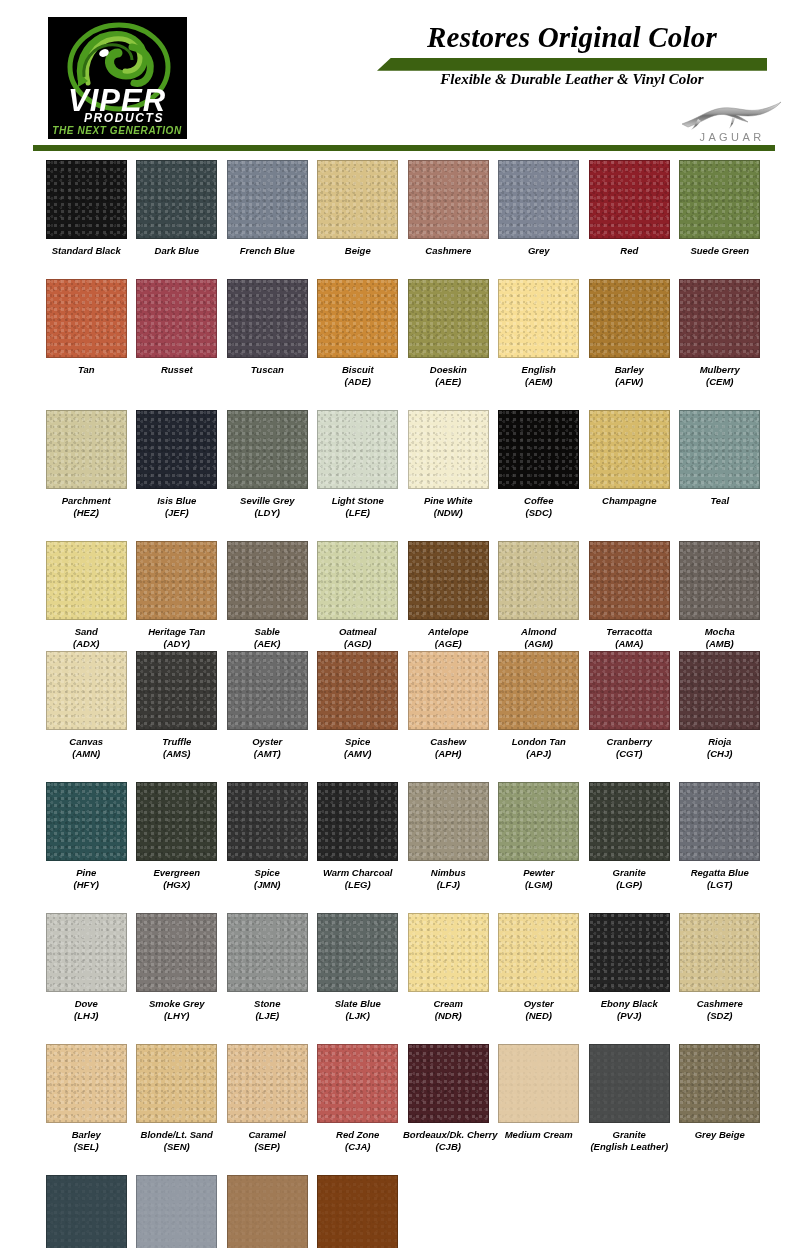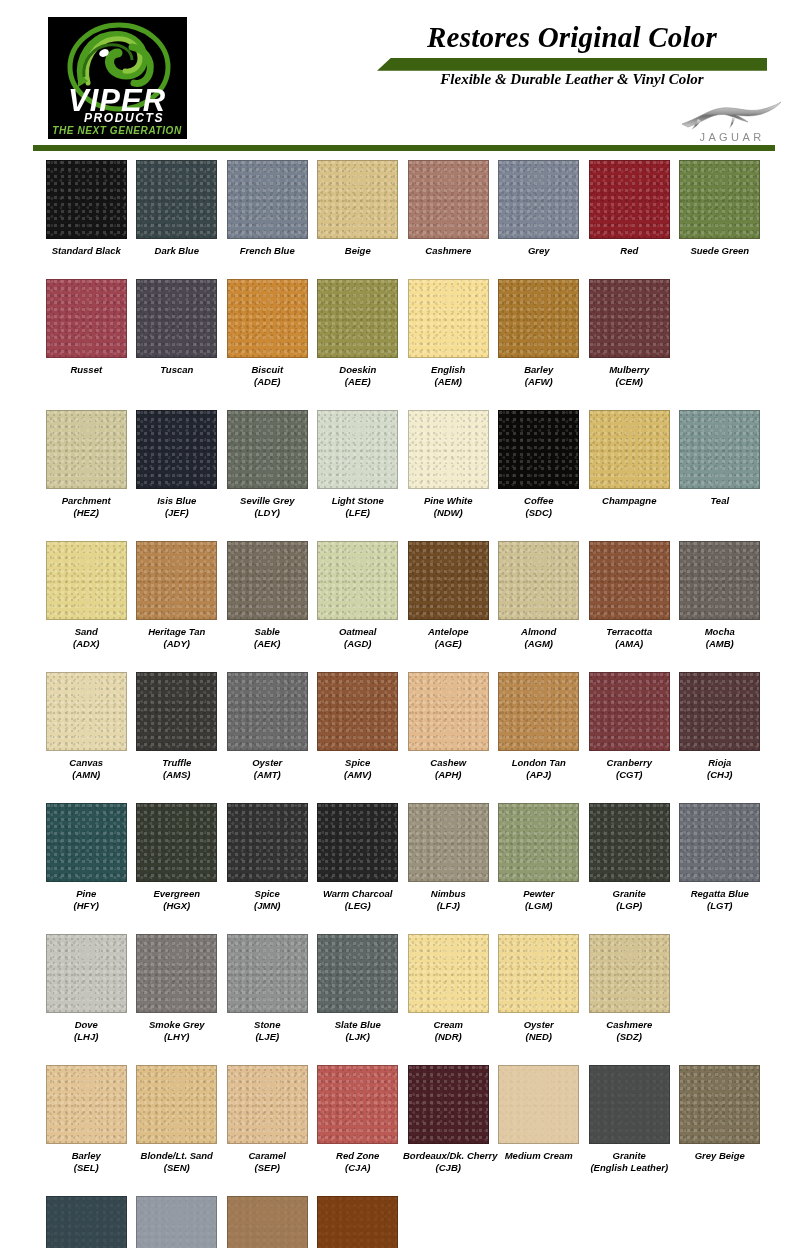--- a/index.html
+++ b/index.html
@@ -239,20 +239,24 @@
         <div class="swatch" title="Red" style="background: rgb(142, 31, 40);"></div>
         <div class="label"><span>Red</span></div>
       </div>
       <div class="cell">
         <div class="swatch" title="Suede Green" style="background: rgb(108, 129, 68);"></div>
         <div class="label"><span>Suede Green</span></div>
       </div>
     </div>
     <div class="row" style="margin-top: 21px;">
       <div class="cell">
+        <div class="swatch" title="Tan" style="background: rgb(194, 95, 61);"></div>
+        <div class="label"><span>Tan</span></div>
+      </div>
+      <div class="cell">
         <div class="swatch" title="Russet" style="background: rgb(158, 67, 80);"></div>
         <div class="label"><span>Russet</span></div>
       </div>
       <div class="cell">
         <div class="swatch" title="Tuscan" style="background: rgb(75, 70, 80);"></div>
         <div class="label"><span>Tuscan</span></div>
       </div>
       <div class="cell">
         <div class="swatch" title="Biscuit" style="background: rgb(203, 137, 54);"></div>
         <div class="label"><span>Biscuit</span><span class="code">(ADE)</span></div>
@@ -335,21 +339,21 @@
       </div>
       <div class="cell">
         <div class="swatch" title="Terracotta" style="background: rgb(138, 84, 56);"></div>
         <div class="label"><span>Terracotta</span><span class="code">(AMA)</span></div>
       </div>
       <div class="cell">
         <div class="swatch" title="Mocha" style="background: rgb(107, 99, 93);"></div>
         <div class="label"><span>Mocha</span><span class="code">(AMB)</span></div>
       </div>
     </div>
-    <div class="row" style="margin-top: 21px;">
+    <div class="row" style="">
       <div class="cell">
         <div class="swatch" title="Canvas" style="background: rgb(228, 215, 172);"></div>
         <div class="label"><span>Canvas</span><span class="code">(AMN)</span></div>
       </div>
       <div class="cell">
         <div class="swatch" title="Truffle" style="background: rgb(58, 57, 54);"></div>
         <div class="label"><span>Truffle</span><span class="code">(AMS)</span></div>
       </div>
       <div class="cell">
         <div class="swatch" title="Oyster" style="background: rgb(106, 106, 106);"></div>
@@ -429,20 +433,24 @@
       </div>
       <div class="cell">
         <div class="swatch" title="Cream" style="background: rgb(242, 220, 150);"></div>
         <div class="label"><span>Cream</span><span class="code">(NDR)</span></div>
       </div>
       <div class="cell">
         <div class="swatch" title="Ivory" style="background: rgb(239, 216, 148);"></div>
         <div class="label"><span>Oyster</span><span class="code">(NED)</span></div>
       </div>
       <div class="cell">
+        <div class="swatch" title="Ebony Black" style="background: rgb(36, 36, 36);"></div>
+        <div class="label"><span>Ebony Black</span><span class="code">(PVJ)</span></div>
+      </div>
+      <div class="cell">
         <div class="swatch" title="Cashmere" style="background: rgb(212, 195, 146);"></div>
         <div class="label"><span>Cashmere</span><span class="code">(SDZ)</span></div>
       </div>
     </div>
     <div class="row" style="margin-top: 21px;">
       <div class="cell">
         <div class="swatch" title="Barley" style="background: rgb(226, 195, 148);"></div>
         <div class="label"><span>Barley</span><span class="code">(SEL)</span></div>
       </div>
       <div class="cell">

